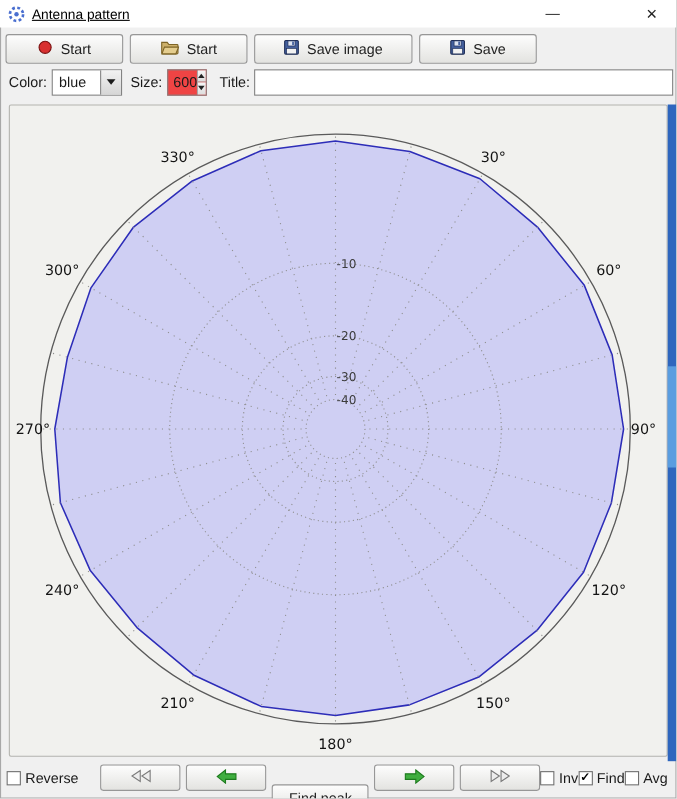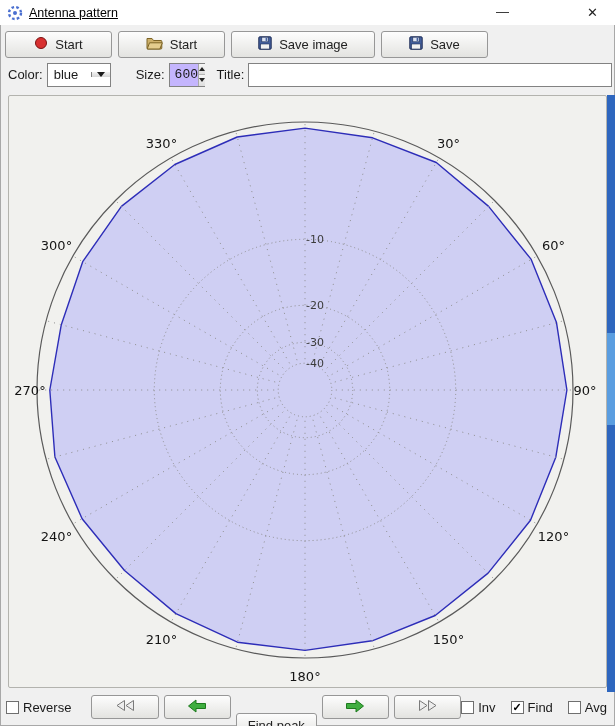--- a/index.html
+++ b/index.html
@@ -23,28 +23,28 @@
     background:linear-gradient(#fdfdfd,#e3e3e0);border:1px solid #979797;border-radius:3px;color:#222;
   }
   .w107{width:107px;} .w144{width:144px;}
   
   .row2{position:absolute;top:62px;left:8px;right:3px;height:25px;display:flex;align-items:center;}
   .field-label{margin-right:4px;}
   .combo{width:64px;height:24px;box-sizing:border-box;border:1px solid #828282;background:#fff;display:flex;align-items:stretch;}
   .combo-text{flex:1;display:flex;align-items:center;padding-left:6px;}
   .combo-arrow{width:18px;border-left:1px solid #828282;background:linear-gradient(#f2f2f2,#d6d6d6);display:flex;align-items:center;justify-content:center;}
   .tri-down{width:0;height:0;border-left:4px solid transparent;border-right:4px solid transparent;border-top:5px solid #1c1c1c;}
-  .spin{width:36px;height:24px;box-sizing:border-box;border:1px solid #828282;background:#c4b5fd;display:flex;margin-right:12px;font-family:Liberation Mono, monospace;}
+  .spin{width:36px;height:24px;box-sizing:border-box;border:1px solid #828282;background:#ef4444;display:flex;margin-right:12px;}
   .spin-text{flex:1;display:flex;align-items:center;padding-left:5px;}
   .spin-arrows{width:13px;border-left:1px solid #a8a8a8;display:flex;flex-direction:column;}
   .spin-up,.spin-down{flex:1;display:flex;align-items:center;justify-content:center;background:linear-gradient(#f6f6f6,#ddd);}
   .spin-up{border-bottom:1px solid #b5b5b5;}
   .tri-up-s{width:0;height:0;border-left:3px solid transparent;border-right:3px solid transparent;border-bottom:4px solid #222;}
   .tri-down-s{width:0;height:0;border-left:3px solid transparent;border-right:3px solid transparent;border-top:4px solid #222;}
-  .combo{margin-right:25px;align-items:center;}
+  .combo{margin-right:8px;}
   .title-input{flex:1;height:24px;box-sizing:border-box;border:1px solid #828282;background:#fff;font:13px "Liberation Sans",sans-serif;padding:0 5px;outline:none;}
   
   .plot-panel{
     position:absolute;top:95px;left:8px;width:599px;height:593px;box-sizing:border-box;
     border:1px solid #b3b3ae;border-radius:2px;background:#f1f1ee;
   }
   .plot-panel svg{display:block;}
   svg text{font-family:"DejaVu Sans","Liberation Sans",sans-serif;}
   .freq{
     position:absolute;top:658px;right:14px;z-index:3;
@@ -58,21 +58,21 @@
   .chk{display:flex;align-items:center;gap:4px;}
   .box{width:13px;height:13px;box-sizing:border-box;background:#fff;border:1px solid #6f6f6f;font-size:11px;line-height:11px;text-align:center;color:#000;}
   .box.checked{font-weight:bold;}
   .bbtn{
     height:24px;box-sizing:border-box;display:flex;align-items:center;justify-content:center;
     background:linear-gradient(#fdfdfd,#e3e3e0);border:1px solid #979797;border-radius:3px;color:#222;
   }
   .bw73{width:73px;} .bw88{width:88px;margin-top:36px;}
   .rewind{margin-left:20px;}
   .gap5{margin-left:5px;}
-  .right-checks{margin-left:auto;display:flex;align-items:center;gap:15px;margin-right:2px;}
+  .right-checks{margin-left:auto;display:flex;align-items:center;gap:0;margin-right:2px;}
 </style>
 </head>
 <body>
 
 <div class="window">
 
   <div class="titlebar">
     <span class="app-icon">
       <svg width="16" height="16" viewBox="0 0 16 16">
         <circle cx="8" cy="8" r="6" fill="none" stroke="#4a6fd0" stroke-width="2.4" stroke-dasharray="2.6 2.2"></circle>

